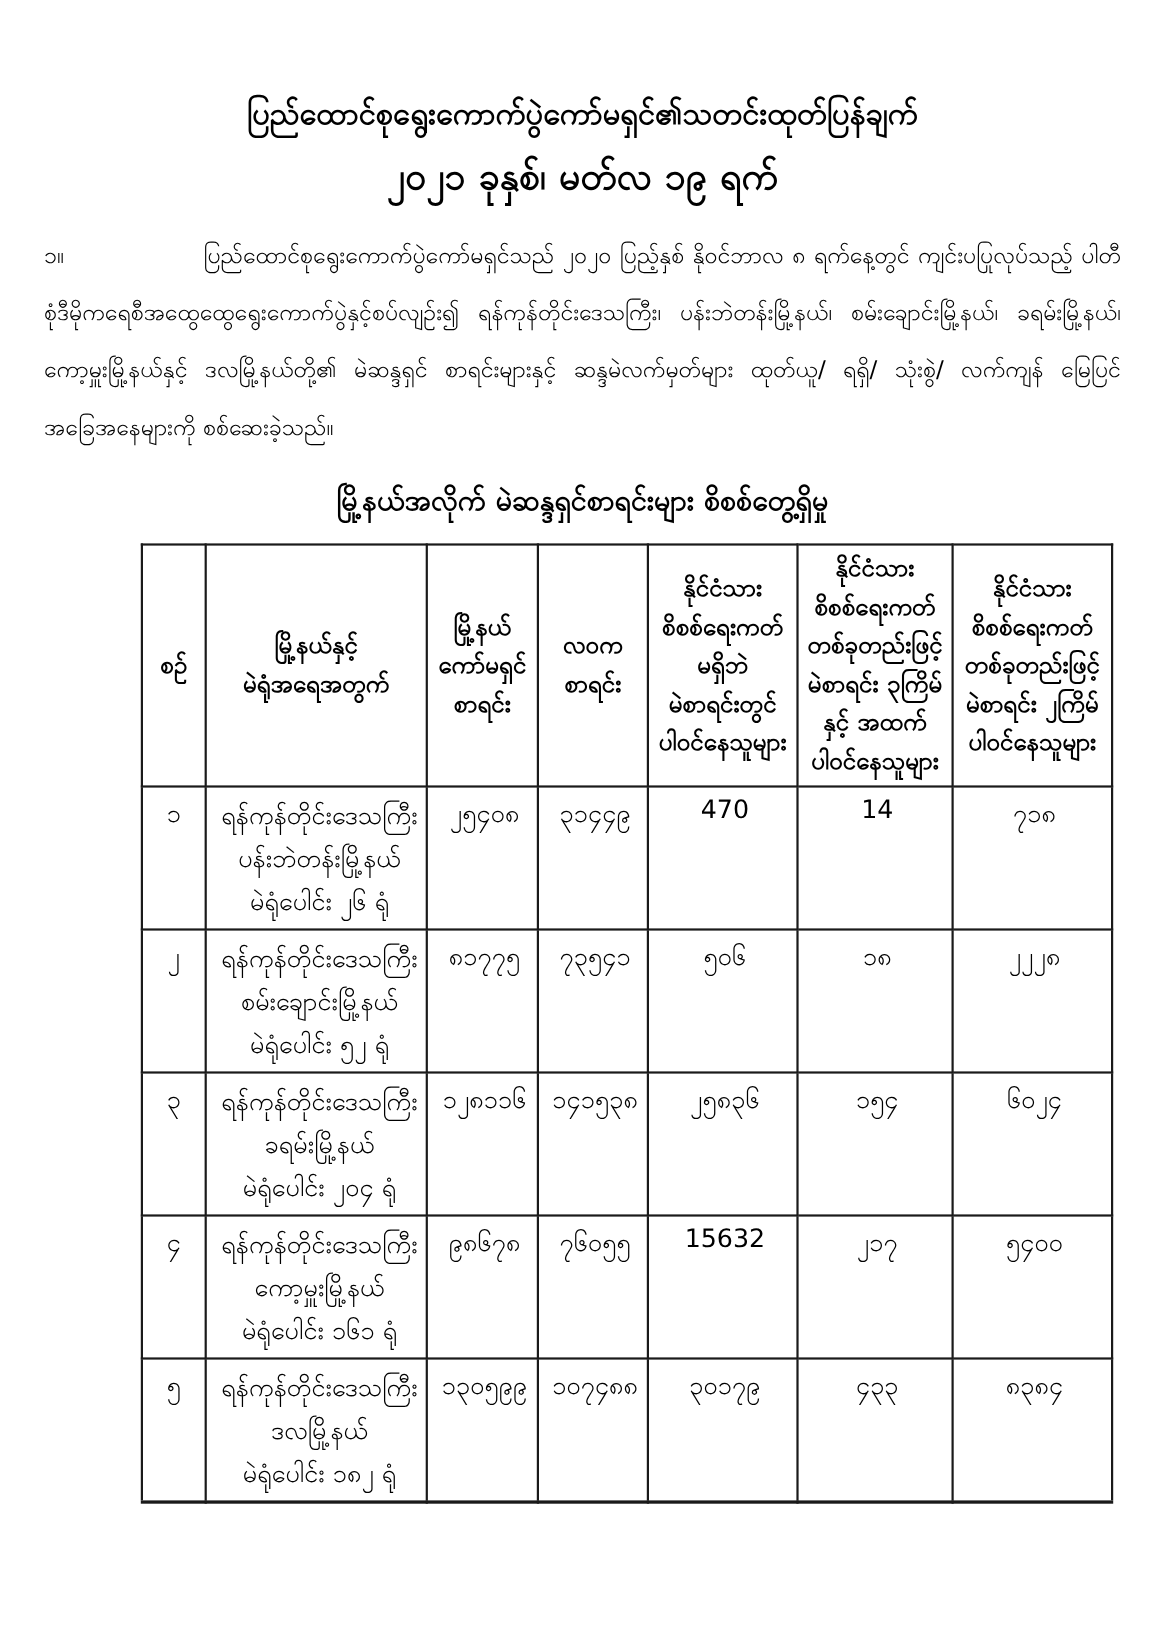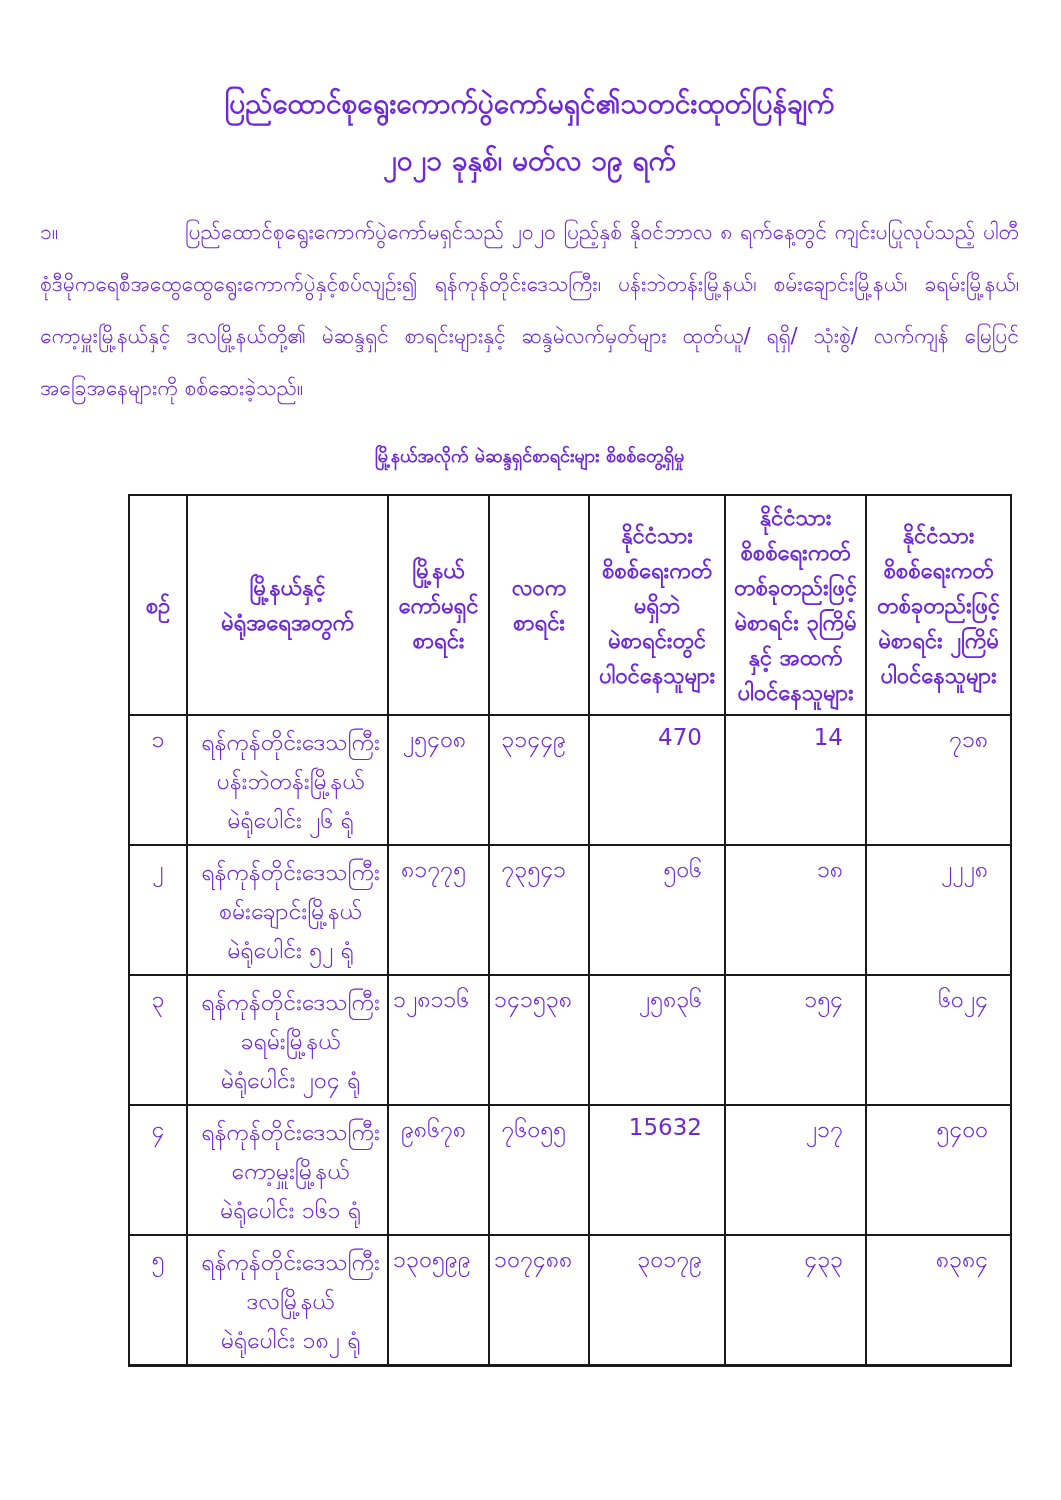--- a/index.html
+++ b/index.html
@@ -1,55 +1,55 @@
 <!DOCTYPE html>
 <html><head>
 <meta charset="utf-8">
 <style>
   html, body { margin: 0; padding: 0; background: #ffffff; }
   .page {
     position: relative;
     width: 1061px;
     height: 1500px;
     background: #ffffff;
-    color: #6d28d9;
+    color: #000000;
     font-family: "DejaVu Sans", sans-serif;
     box-sizing: border-box;
     padding: 84px 42px 40px 40px;
     overflow: hidden;
   }
   .doc-title {
     text-align: center;
     font-weight: bold;
     font-size: 28px;
     line-height: 40px;
     margin: 0 0 18px 0;
   }
   .doc-date {
     text-align: center;
     font-weight: bold;
-    font-size: 28px;
+    font-size: 34px;
     line-height: 38px;
     margin: 0 0 26px 0;
   }
   .para {
     font-size: 21px;
     line-height: 52px;
     text-align: justify;
     margin: 0 0 24px 0;
   }
   .para .pnum {
     display: inline-block;
     width: 145px;
     vertical-align: baseline;
   }
   .table-title {
     text-align: center;
     font-weight: bold;
-    font-size: 18px;
+    font-size: 26px;
     line-height: 36px;
     margin: 0 0 20px 0;
   }
   table.audit {
     border-collapse: collapse;
     table-layout: fixed;
     width: 882px;
     margin-left: 88px;
   }
   table.audit th, table.audit td {
@@ -75,22 +75,22 @@
     text-align: center;
     padding-top: 8px;
   }
   td.c-town {
     text-align: center;
     white-space: pre-line;
     line-height: 39px;
     padding: 7px 6px 4px 12px;
   }
   td.c-num {
-    text-align: right;
-    padding: 8px 22px 4px 4px;
+    text-align: center;
+    padding: 8px 0 4px 4px;
   }
 </style>
 </head>
 <body>
 
 <div class="page">
 
   <div class="doc-title">ပြည်ထောင်စုရွေးကောက်ပွဲကော်မရှင်၏သတင်းထုတ်ပြန်ချက်</div>
   <div class="doc-date">၂၀၂၁ ခုနှစ်၊ မတ်လ ၁၉ ရက်</div>
 

